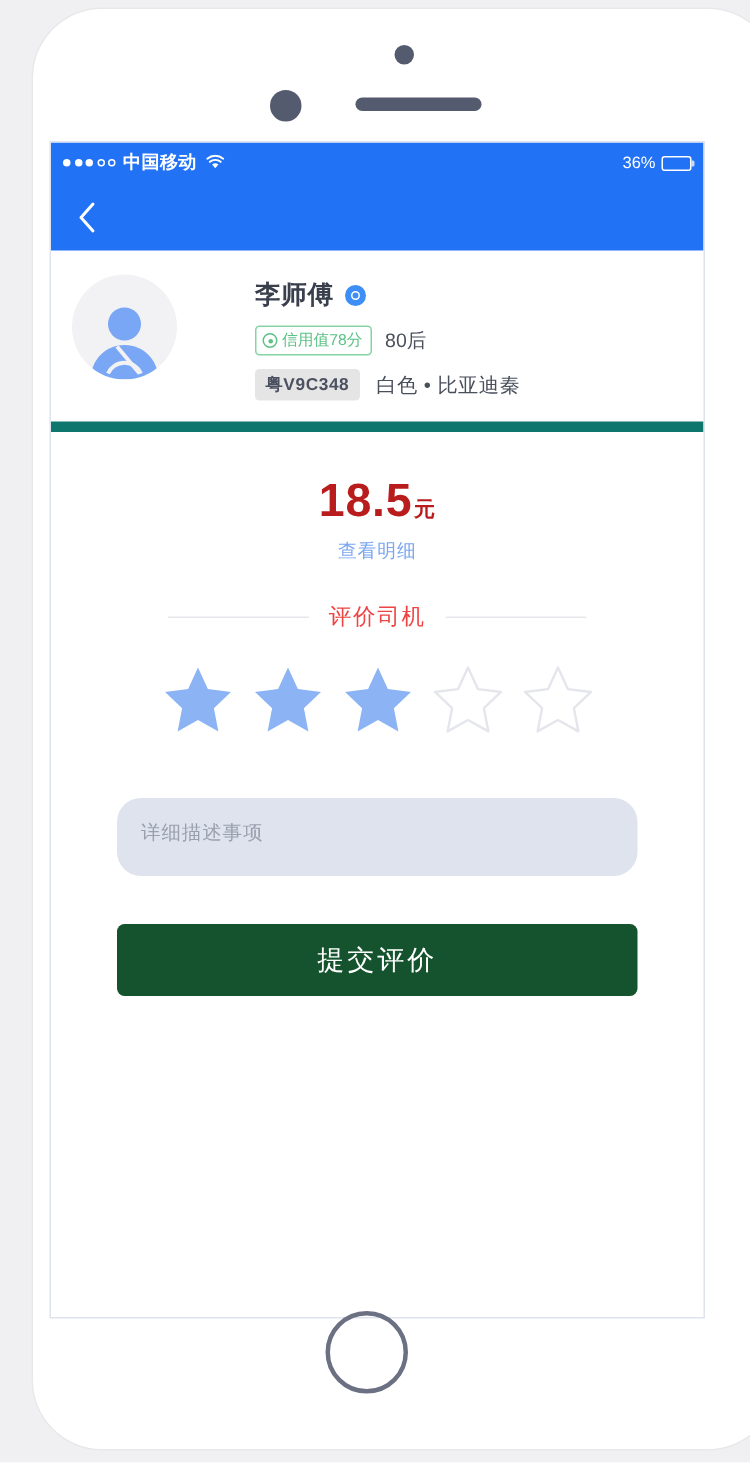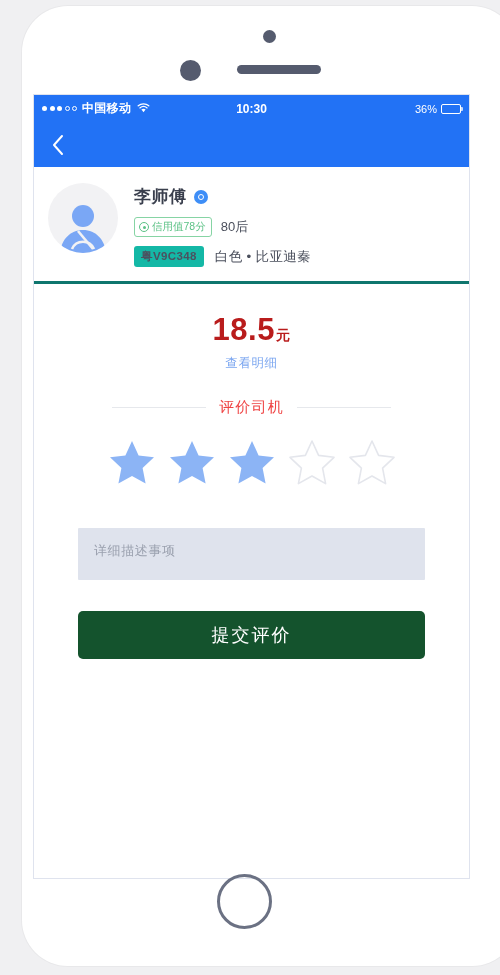--- a/index.html
+++ b/index.html
@@ -177,21 +177,22 @@
     color: #ffffff;
     font-size: 19px;
     letter-spacing: 1px;
     pointer-events: none;
   }
 
   
   .driver {
     display: flex;
     padding: 16px 14px 14px 14px;
-    border-bottom: 3px solid #0f766e;
+    border-bottom: 7px solid #0f766e;
+    gap: 36px;
   }
   .avatar {
     width: 70px;
     height: 70px;
     border-radius: 50%;
     background: #f2f2f4;
     flex: 0 0 70px;
     display: flex;
     align-items: flex-end;
     justify-content: center;
@@ -263,21 +264,21 @@
   .age-tag {
     font-size: 13px;
     color: #4a4f5c;
   }
   .plate-row {
     display: flex;
     align-items: center;
     gap: 11px;
   }
   .plate {
-    background: #14b8a6;
+    background: #e5e5e5;
     color: #4b5160;
     font-size: 11.5px;
     font-weight: bold;
     padding: 3px 7px;
     border-radius: 3px;
     letter-spacing: 0.4px;
     white-space: nowrap;
   }
   .car-desc {
     font-size: 13.5px;
@@ -363,21 +364,21 @@
     font-weight: bold;
   }
 
   
   .desc-wrap { padding: 25px 44px 0 44px; }
   .desc-box {
     width: 100%;
     height: 52px;
     background: #dfe3ed;
     border: none;
-    border-radius: 1px;
+    border-radius: 16px;
     box-sizing: border-box;
     padding: 14px 16px;
     font-size: 13px;
     font-family: "Liberation Sans", "DejaVu Sans", sans-serif;
     color: #5b616e;
     resize: none;
     outline: none;
     letter-spacing: 0.6px;
   }
   .desc-box::placeholder { color: #9aa0ae; }
@@ -422,21 +423,20 @@
           </span>
           <span class="carrier">中国移动</span>
           <span class="wifi">
             <svg width="13" height="10" viewBox="0 0 13 10">
               <path d="M6.5 9.2 L4.4 6.6 A3.4 3.4 0 0 1 8.6 6.6 Z" fill="#ffffff"></path>
               <path d="M2.9 4.9 A5.6 5.6 0 0 1 10.1 4.9" stroke="#ffffff" stroke-width="1.3" fill="none" stroke-linecap="round"></path>
               <path d="M1.2 2.8 A8.2 8.2 0 0 1 11.8 2.8" stroke="#ffffff" stroke-width="1.3" fill="none" stroke-linecap="round"></path>
             </svg>
           </span>
         </div>
-        <div class="sb-time">10:30</div>
         <div class="sb-right">
           <span>36%</span>
           <span class="battery">
             <span class="battery-fill" style="width:36%"></span>
           </span>
         </div>
       </div>
 
       <div class="navbar">
         <div class="nav-back">

